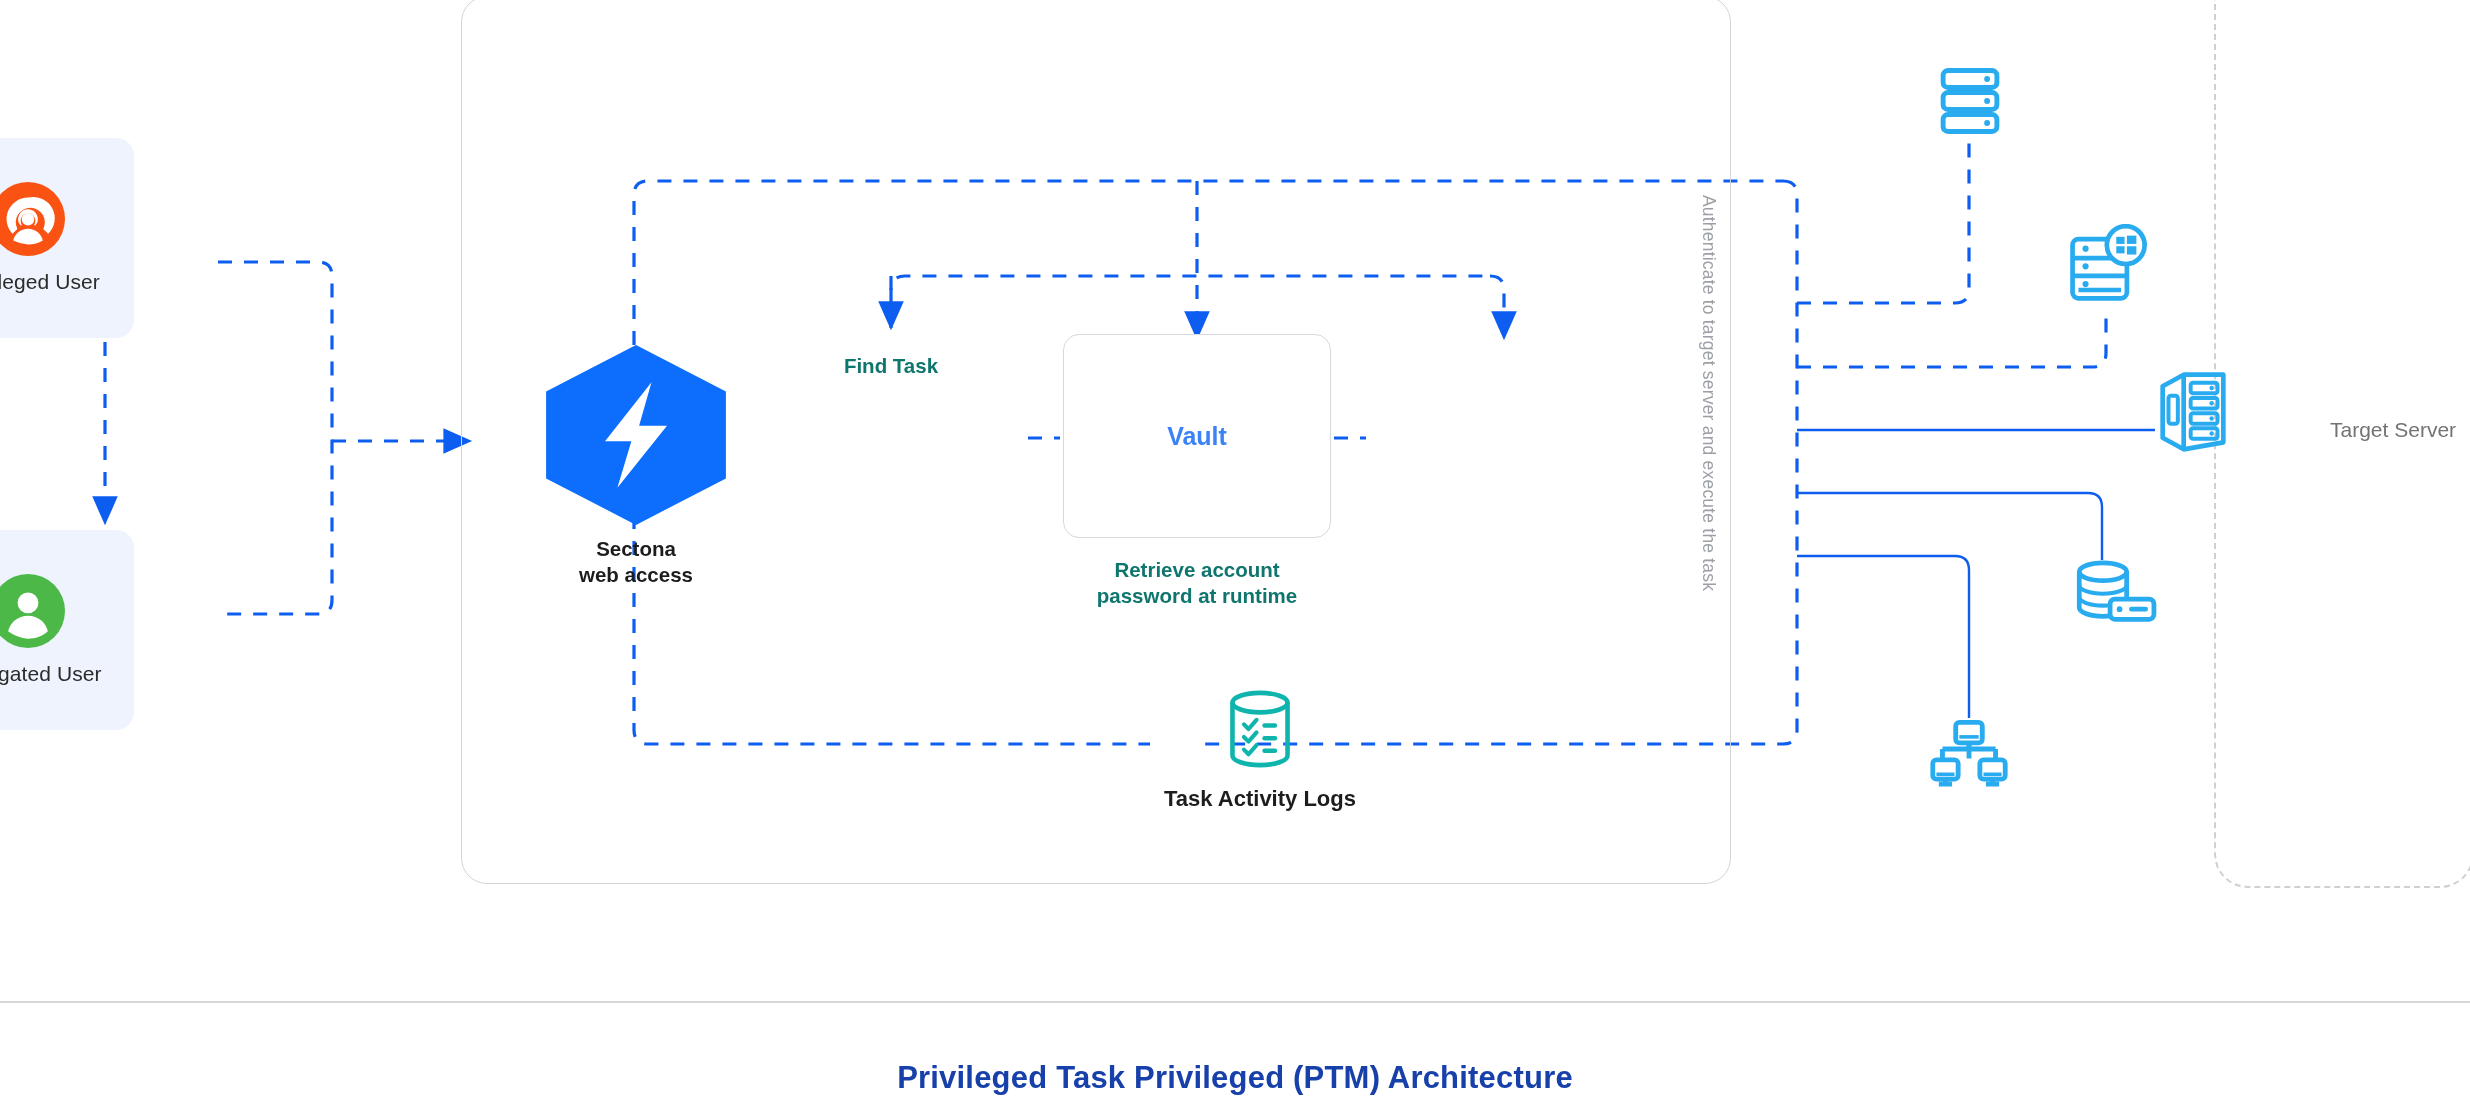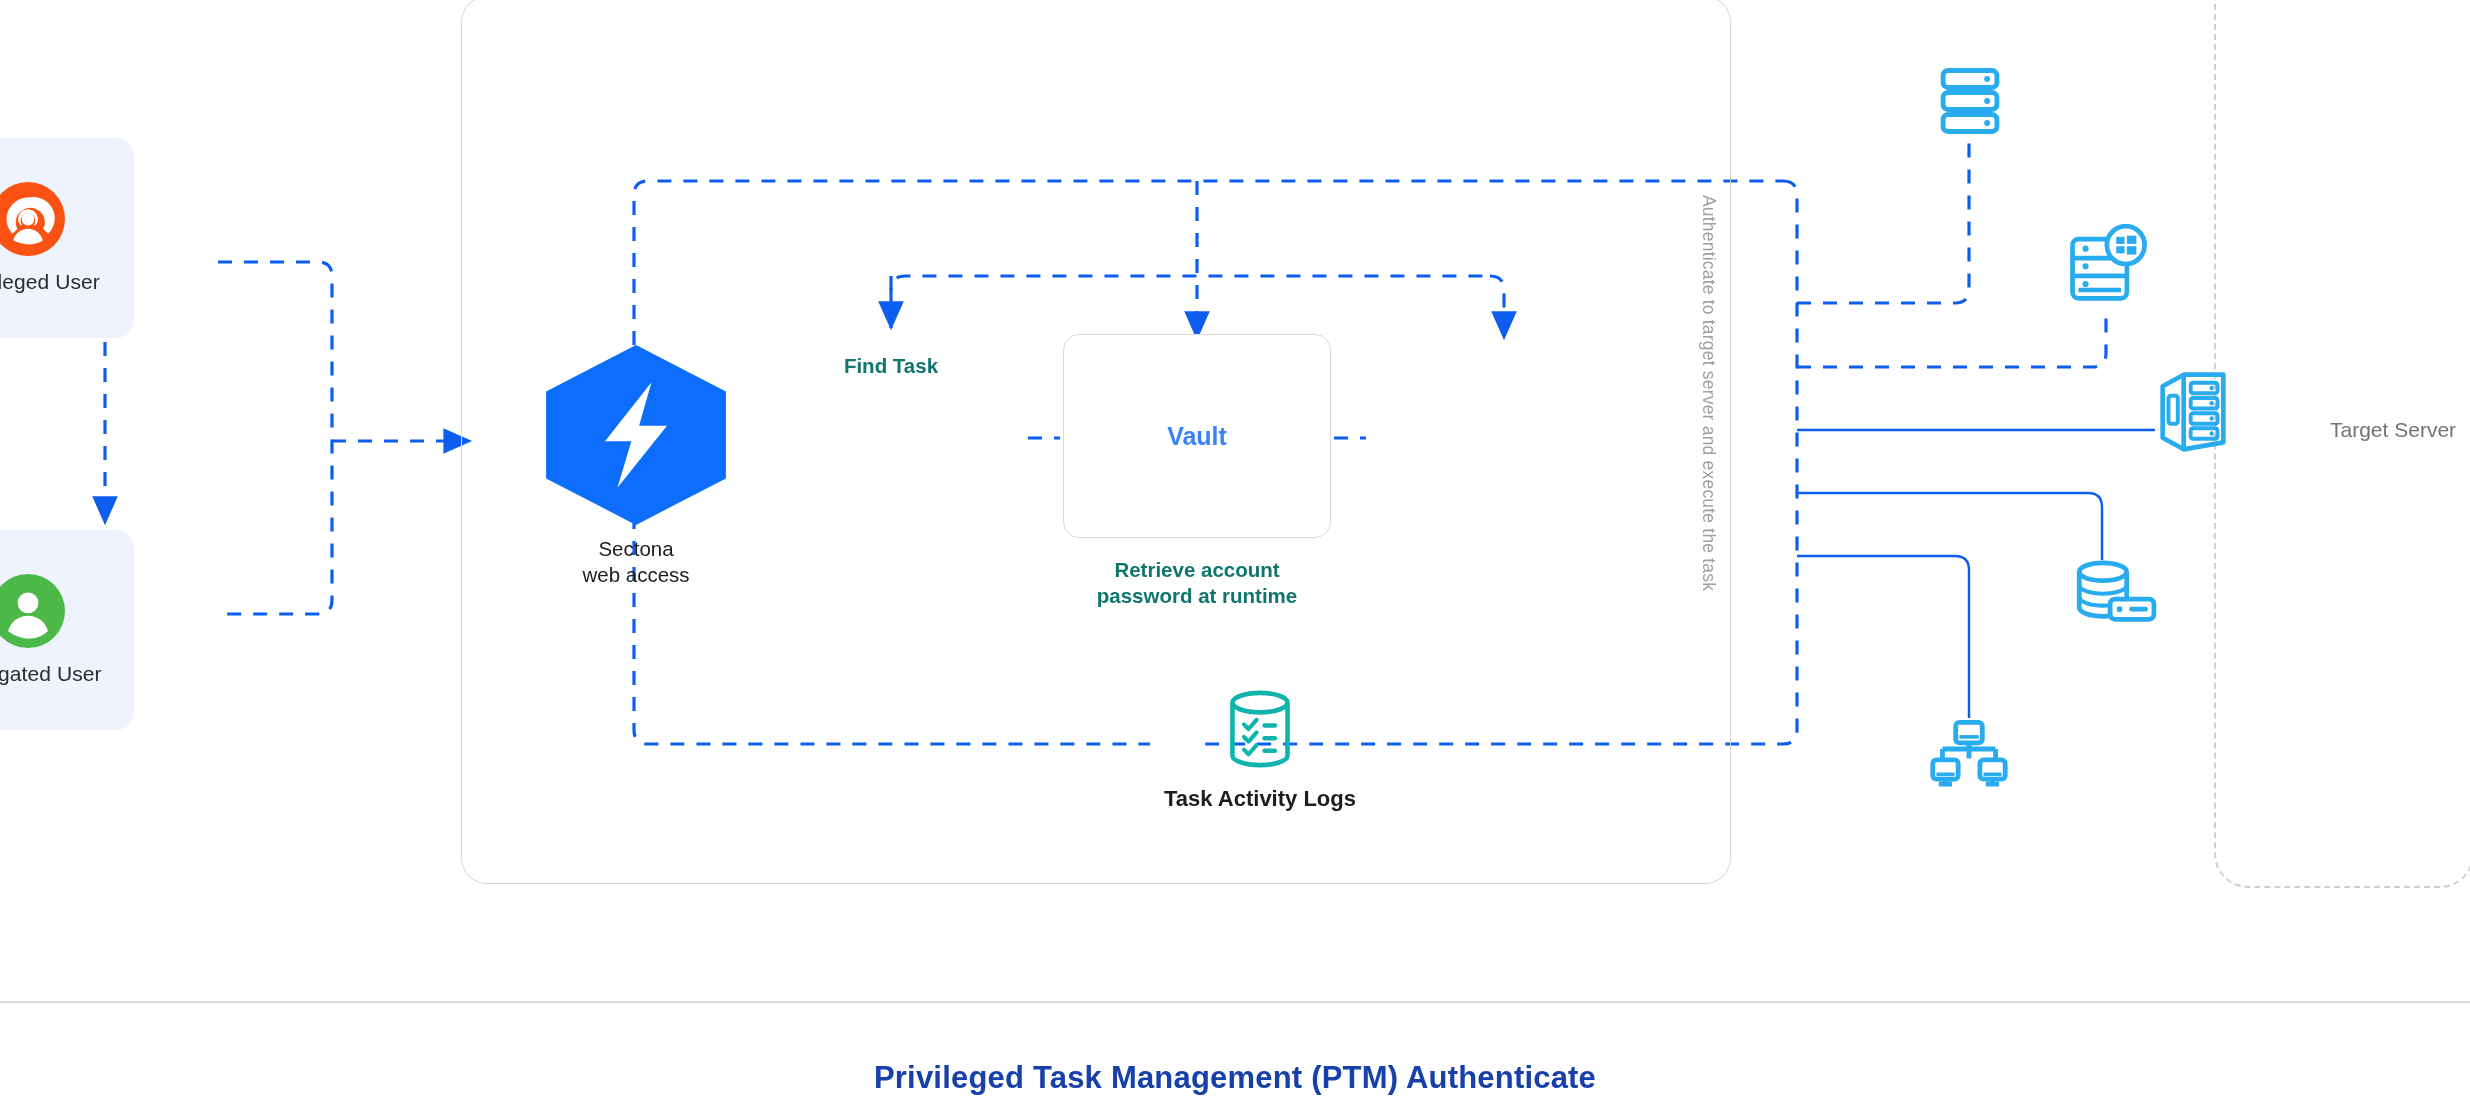--- a/index.html
+++ b/index.html
@@ -69,21 +69,21 @@
     position: absolute;
     left: 543px;
     top: 345px;
     width: 186px;
     text-align: center;
   }
   #sectona-node .hex { width: 186px; height: 180px; display: block; }
   #sectona-node .node-caption {
     margin-top: 11px;
     font-size: 20.5px;
-    font-weight: normal;
+    font-weight: bold;
     color: #1d1d1f;
     line-height: 1.28;
   }
 
   
   .stage {
     position: absolute;
     width: 268px;
     text-align: center;
   }
@@ -372,15 +372,15 @@
     <rect x="2" y="33" width="21" height="16" rx="3" fill="none" stroke="#29abf0" stroke-width="4"></rect>
     <line x1="5" y1="45" x2="20" y2="45" stroke="#29abf0" stroke-width="3"></line>
     <path d="M12.5 49 L12.5 53 M7 53 L18 53" stroke="#29abf0" stroke-width="4"></path>
     <rect x="41" y="33" width="21" height="16" rx="3" fill="none" stroke="#29abf0" stroke-width="4"></rect>
     <line x1="44" y1="45" x2="59" y2="45" stroke="#29abf0" stroke-width="3"></line>
     <path d="M51.5 49 L51.5 53 M46 53 L57 53" stroke="#29abf0" stroke-width="4"></path>
     <path d="M32 19 L32 24" stroke="#29abf0" stroke-width="4"></path>
   </svg>
 
   <div id="footer-divider"></div>
-  <div id="footer-title">Privileged Task Management (PTM) Authenticate</div>
+  <div id="footer-title">Privileged Task Privileged (PTM) Architecture</div>
 
 </div>
 
 </body></html>

